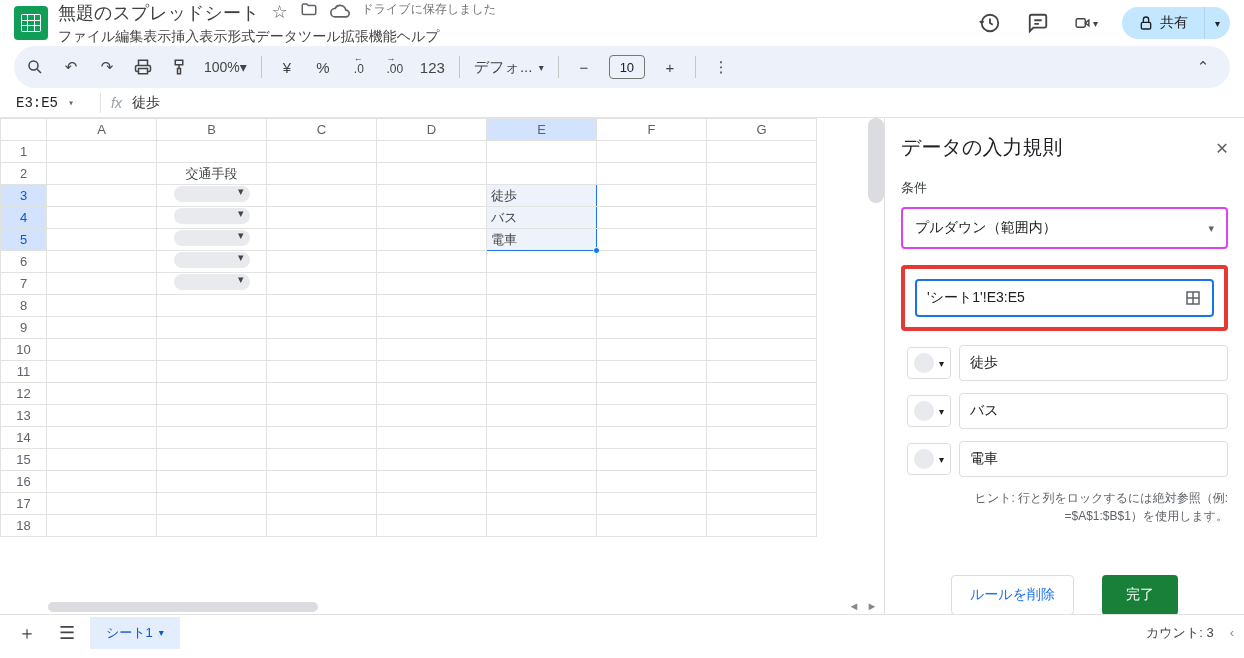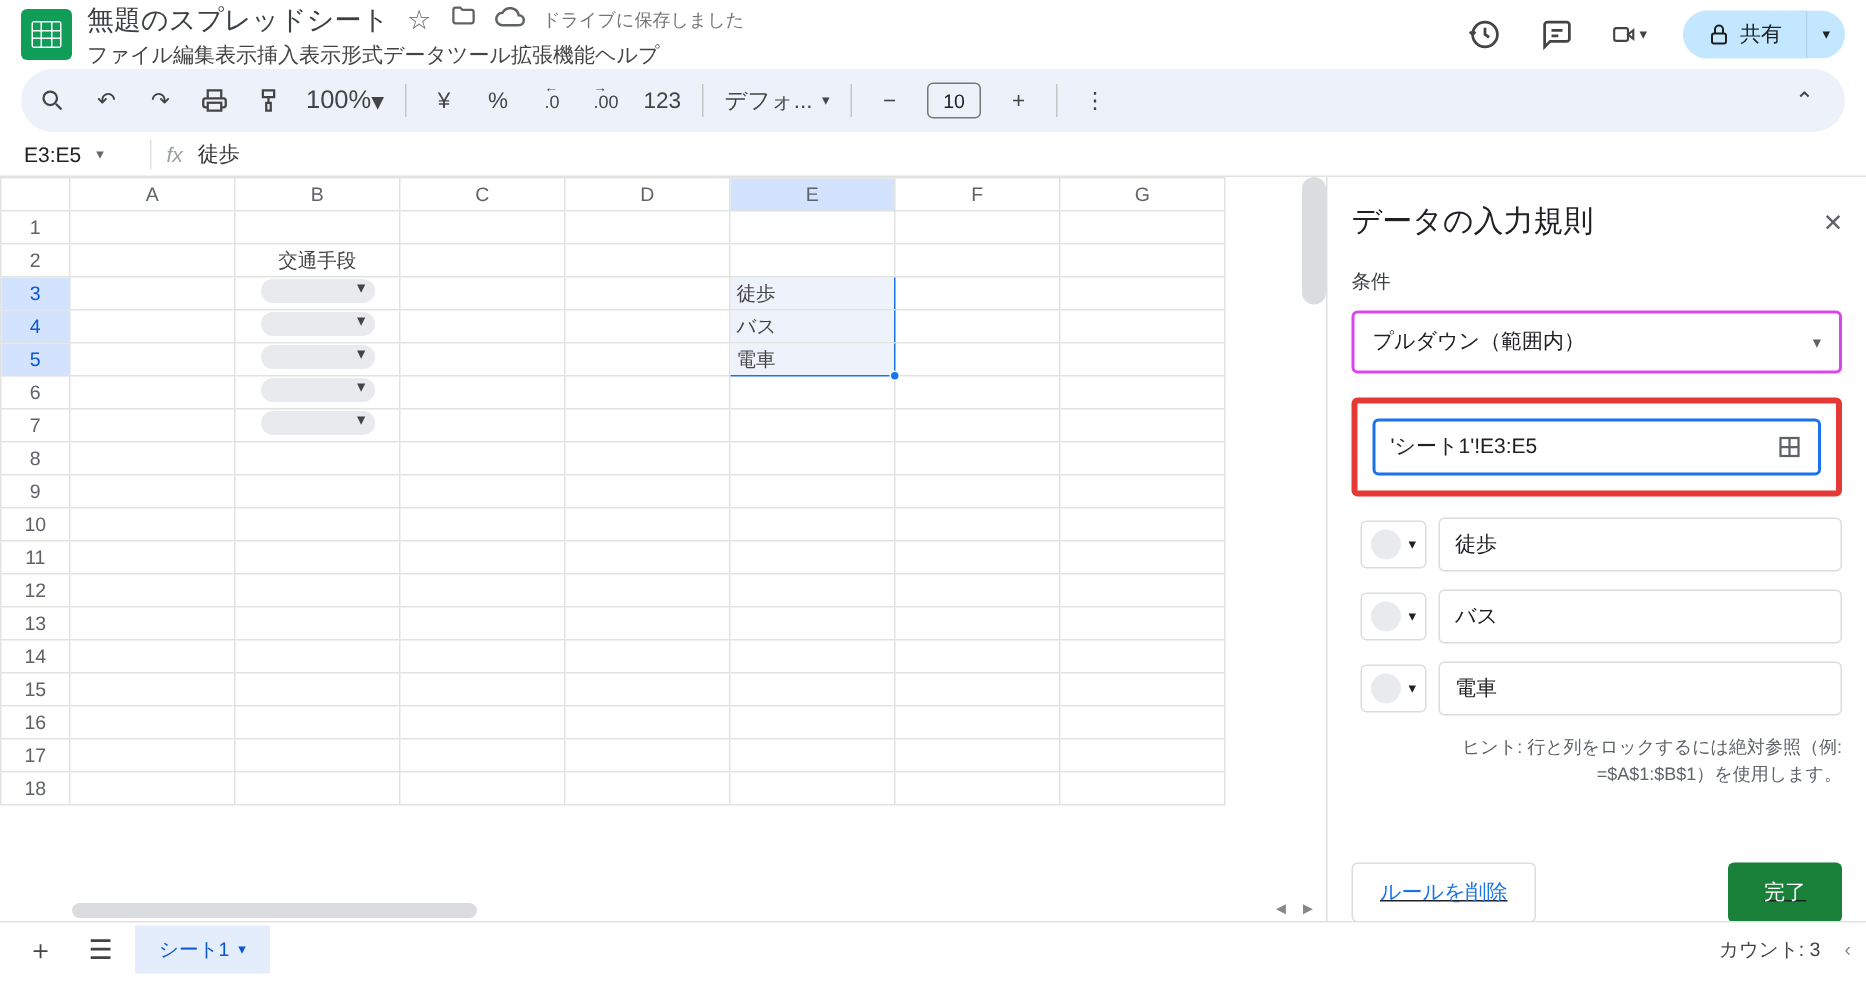--- a/index.html
+++ b/index.html
@@ -2,37 +2,37 @@
 <html><head>
 <meta charset="utf-8">
 <style>
   * { box-sizing: border-box; margin: 0; padding: 0; }
   body { font-family: "Google Sans", Arial, sans-serif; font-size: 13px; color: #202124; width:1244px; height:658px; overflow:hidden; background:#fff;}
   .topbar { display:flex; align-items:center; padding:6px 14px 0 14px; height:40px; gap:10px;}
   .logo { width:34px; height:34px; background:#0f9d58; border-radius:4px; display:flex; align-items:center;justify-content:center;}
   .logo-inner {width:20px;height:18px;background:#fff;border-radius:2px;display:grid;grid-template-columns:repeat(3,1fr);grid-template-rows:repeat(3,1fr);gap:1px;padding:1px;}
   .logo-inner div{background:#0f9d58;}
   .title-area { flex:1;}
-  .doc-title { font-size:18px; color:#3c4043; display:flex; align-items:center; gap:12px;}
+  .doc-title { font-size:18px; color:#3c4043; display:flex; gap:12px;}
   .doc-title .icon {color:#5f6368;font-size:18px;}
   .save-text {font-size:12px;color:#757575;}
   .menubar { display:flex; padding:2px 0 0 0; font-size:14px; color:#444;}
   .right-icons {display:flex;align-items:center;gap:24px;}
   .ric {color:#444;width:24px;height:24px;display:flex;align-items:center;justify-content:center;}
   .share-group{display:flex;}
   .share-btn { background:#c2e7ff; border-radius:20px 0 0 20px; padding:7px 16px; display:flex; gap:6px; align-items:center;font-size:14px;font-weight:500;}
   .share-drop { background:#c2e7ff; border-radius:0 20px 20px 0; padding:7px 10px;display:flex;align-items:center;border-left:1px solid rgba(0,0,0,0.08);}
   .toolbar { display:flex;align-items:center;gap:14px;padding:6px 10px;margin:6px 14px 0 14px;background:#edf2fa;border-radius:24px;height:42px;}
   .tb-btn{color:#444;font-size:15px;display:flex;align-items:center;justify-content:center;min-width:22px;height:26px;}
   .tb-sep{width:1px;height:22px;background:#c4c7c5;}
-  .zoom{font-size:17px;}
+  .zoom{font-size:14px;}
   .fsize-box{border:1px solid #747775;border-radius:4px;width:36px;height:24px;display:flex;align-items:center;justify-content:center;font-size:13px;}
   .toolbar-collapse{margin-left:auto;margin-right:6px;}
   .fbar{display:flex;align-items:center;padding:4px 14px 4px 4px;border-bottom:1px solid #e1e3e1;height:30px;}
-  .name-box{width:96px;padding-left:12px;font-size:14px;display:flex;align-items:center;gap:10px;}
+  .name-box{width:96px;padding-left:12px;font-size:14px;display:flex;align-items:center;gap:10px;font-family:Liberation Mono, monospace;}
   .name-box .dd{color:#666;font-size:10px;}
   .fx{color:#9aa0a6;font-style:italic;margin:0 10px;font-size:14px;}
   .formula-text{font-size:14px;color:#333;}
   .main{display:flex;height:calc(658px - 40px - 42px - 14px - 30px - 36px);}
   .sheet-wrap{flex:1;overflow:hidden;position:relative;}
   table.grid{border-collapse:collapse;table-layout:fixed;}
   table.grid th, table.grid td{border:1px solid #e1e3e1;height:22px;font-size:13px;font-weight:normal;color:#444;}
   table.grid th{background:#fff;color:#5f6368;}
   .rowhdr{width:46px;text-align:center;background:#fff;}
   .colhdr{width:110px;text-align:center;}
@@ -47,21 +47,21 @@
   .sp-title{font-size:20px;display:flex;justify-content:space-between;align-items:center;margin-bottom:18px;font-family:Liberation Mono, monospace;}
   .sp-label{font-size:13px;color:#3c4043;margin-bottom:10px;}
   .sp-select{border:2px solid #d946ef;border-radius:4px;padding:10px 12px;display:flex;justify-content:space-between;align-items:center;font-size:14px;margin-bottom:16px;}
   .highlight-box{border:4px solid #e53935;border-radius:4px;padding:10px;margin-bottom:14px;}
   .range-input{border:2px solid #1a73e8;border-radius:4px;padding:8px 10px;display:flex;justify-content:space-between;align-items:center;font-size:14px;}
   .opt-row{display:flex;gap:8px;margin-bottom:12px;align-items:center;margin-left:6px;}
   .swatch-box{border:1px solid #dadce0;border-radius:4px;display:flex;align-items:center;padding:5px 6px;gap:5px;}
   .swatch{width:20px;height:20px;border-radius:50%;background:#e8eaed;}
   .opt-input{border:1px solid #dadce0;border-radius:4px;padding:8px 10px;font-size:14px;flex:1;min-width:130px;}
   .hint{font-size:12px;color:#5f6368;line-height:1.5;margin-bottom:20px;text-align:right;}
-  .sp-buttons{display:flex;justify-content:space-between;gap:28px; margin-top:auto; padding-top:30px;text-decoration:underline;}
+  .sp-buttons{display:flex;justify-content:center;gap:28px; margin-top:auto; padding-top:30px;}
   .btn-outline{border:1px solid #dadce0;border-radius:4px;padding:10px 18px;font-size:14px;color:#1a73e8;background:#fff;}
   .btn-solid{border:none;border-radius:4px;padding:10px 24px;font-size:14px;background:#188038;color:#fff;}
   .bottombar{height:36px;border-top:1px solid #e1e3e1;display:flex;align-items:center;padding:0 10px;gap:6px;}
   .bb-btn{width:34px;height:28px;display:flex;align-items:center;justify-content:center;color:#444;font-size:18px;}
   .sheet-tab{background:#e3edfb;padding:7px 16px;border-radius:0;font-size:13px;color:#0b57d0;font-weight:500;display:flex;gap:6px;align-items:center;}
   .bb-right{margin-left:auto;display:flex;align-items:center;gap:16px;font-size:13px;color:#444;}
   .vscroll-stub{position:absolute;right:0;top:0;width:16px;height:85px;background:#dadce0;border-radius:8px;}
   .hscroll{height:14px;background:#fff;display:flex;}
   .hscroll-thumb{height:10px;width:270px;background:#dadce0;border-radius:6px;margin:2px 0 0 48px;}
   .hnav{margin-left:auto;display:flex;gap:2px;padding-right:4px;}

